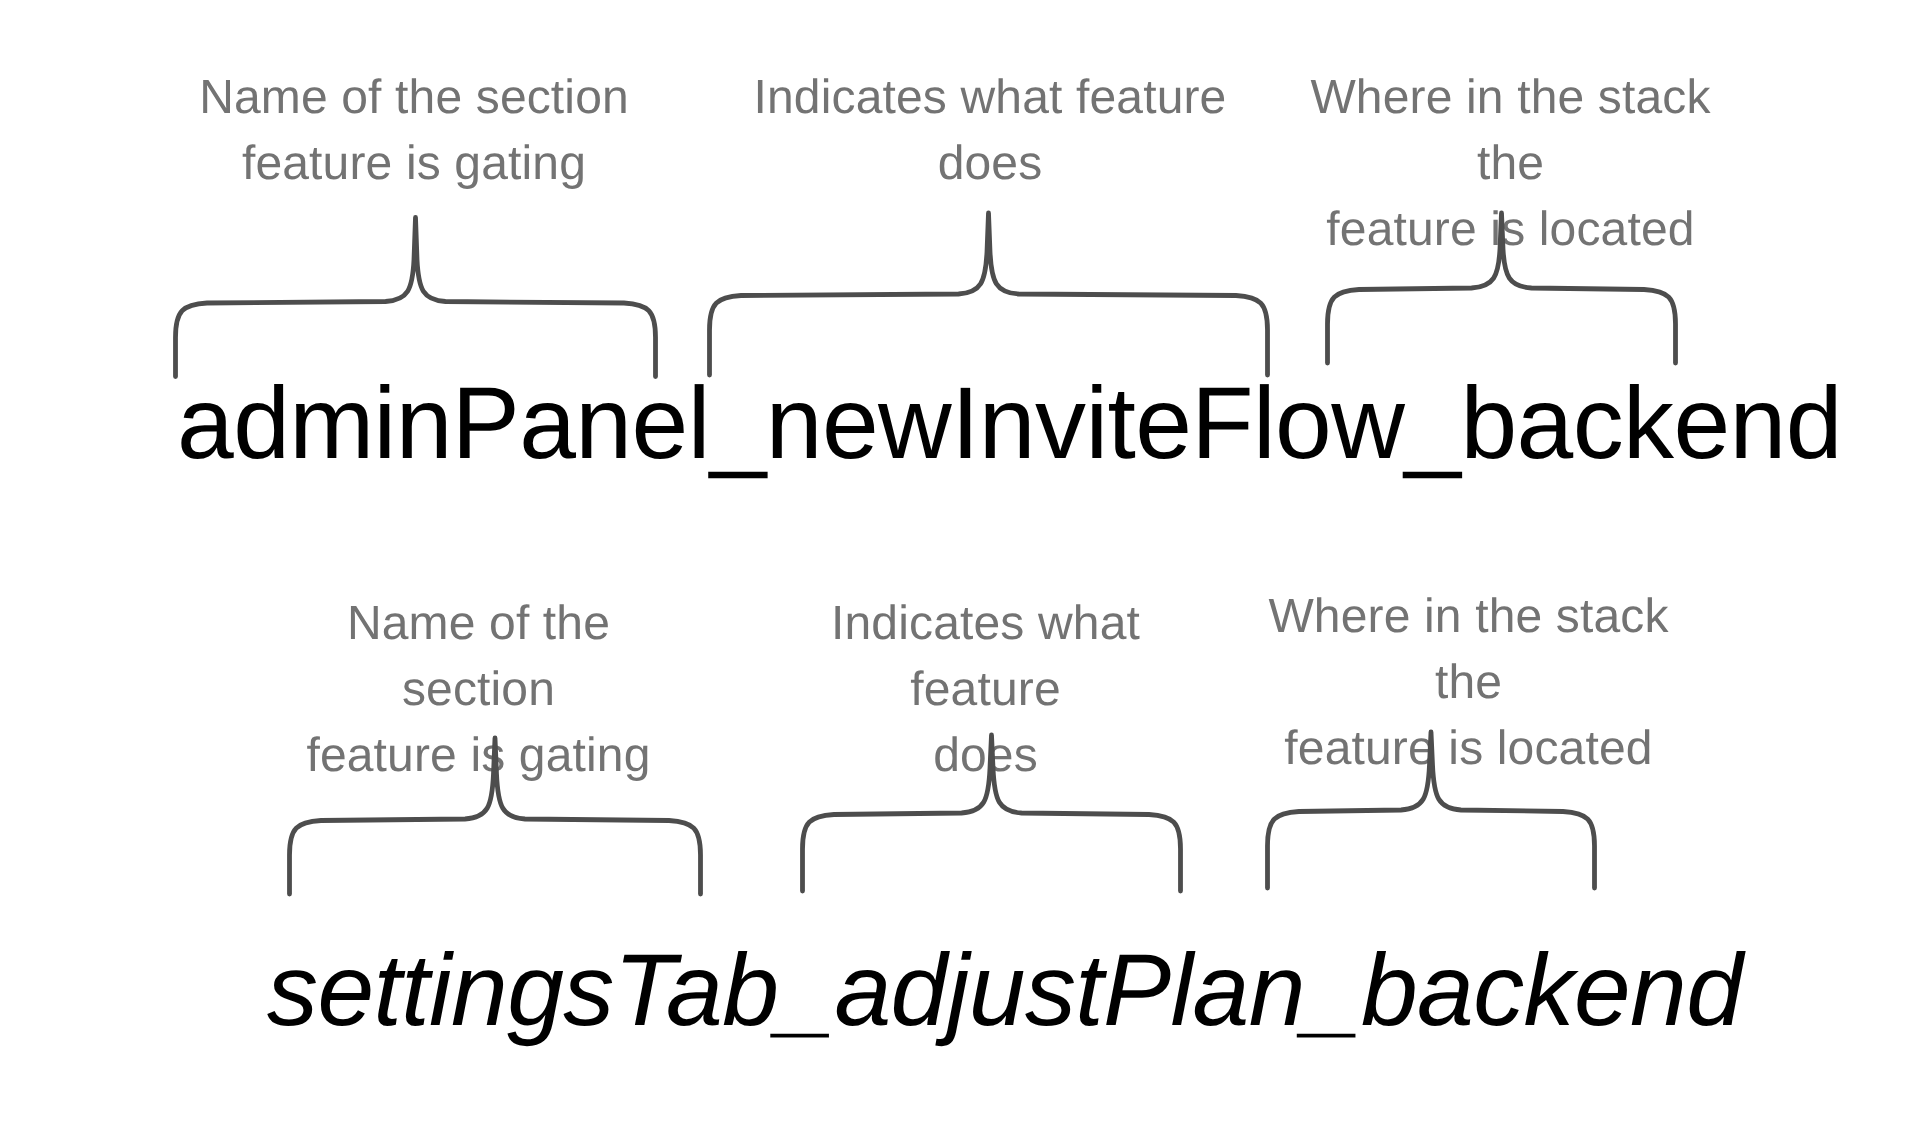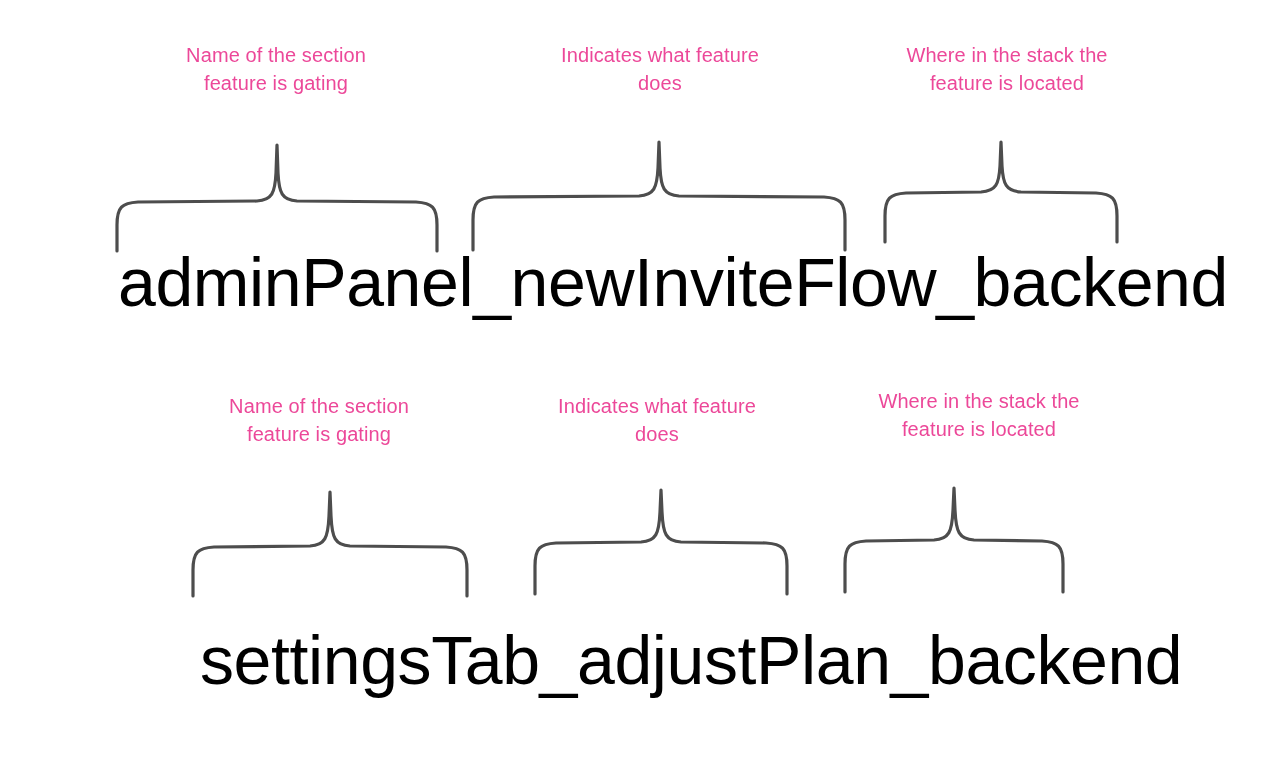--- a/index.html
+++ b/index.html
@@ -16,23 +16,23 @@
   #canvas {
     position: relative;
     width: 1284px;
     height: 758px;
     background: #ffffff;
     overflow: hidden;
   }
   .annotation {
     position: absolute;
     text-align: center;
-    font-size: 20px;
+    font-size: 32px;
     line-height: 1.38;
-    color: #ec4899;
+    color: #737373;
     white-space: pre-line;
     letter-spacing: 0.1px;
   }
   .brace {
     position: absolute;
     display: block;
     overflow: visible;
   }
   .brace path {
     fill: none;
@@ -64,21 +64,21 @@
 
   
   #ann-r2-c1 { left: 186px;  top: 393px; width: 266px; }
   #ann-r2-c2 { left: 508px;  top: 393px; width: 298px; }
   #ann-r2-c3 { left: 826px;  top: 388px; width: 306px; }
 
   #brace-r2-c1 { left: 188px; top: 490px; width: 284px; height: 108px; }
   #brace-r2-c2 { left: 530px; top: 488px; width: 262px; height: 108px; }
   #brace-r2-c3 { left: 840px; top: 486px; width: 228px; height: 108px; }
 
-  #code-r2 { left: 200px; top: 626px; }
+  #code-r2 { left: 178px; top: 626px; font-style: italic; }
 </style>
 </head>
 <body>
 
 <div id="canvas">
 
   <div class="annotation" id="ann-r1-c1">Name of the section
 feature is gating</div>
 
   <div class="annotation" id="ann-r1-c2">Indicates what feature

